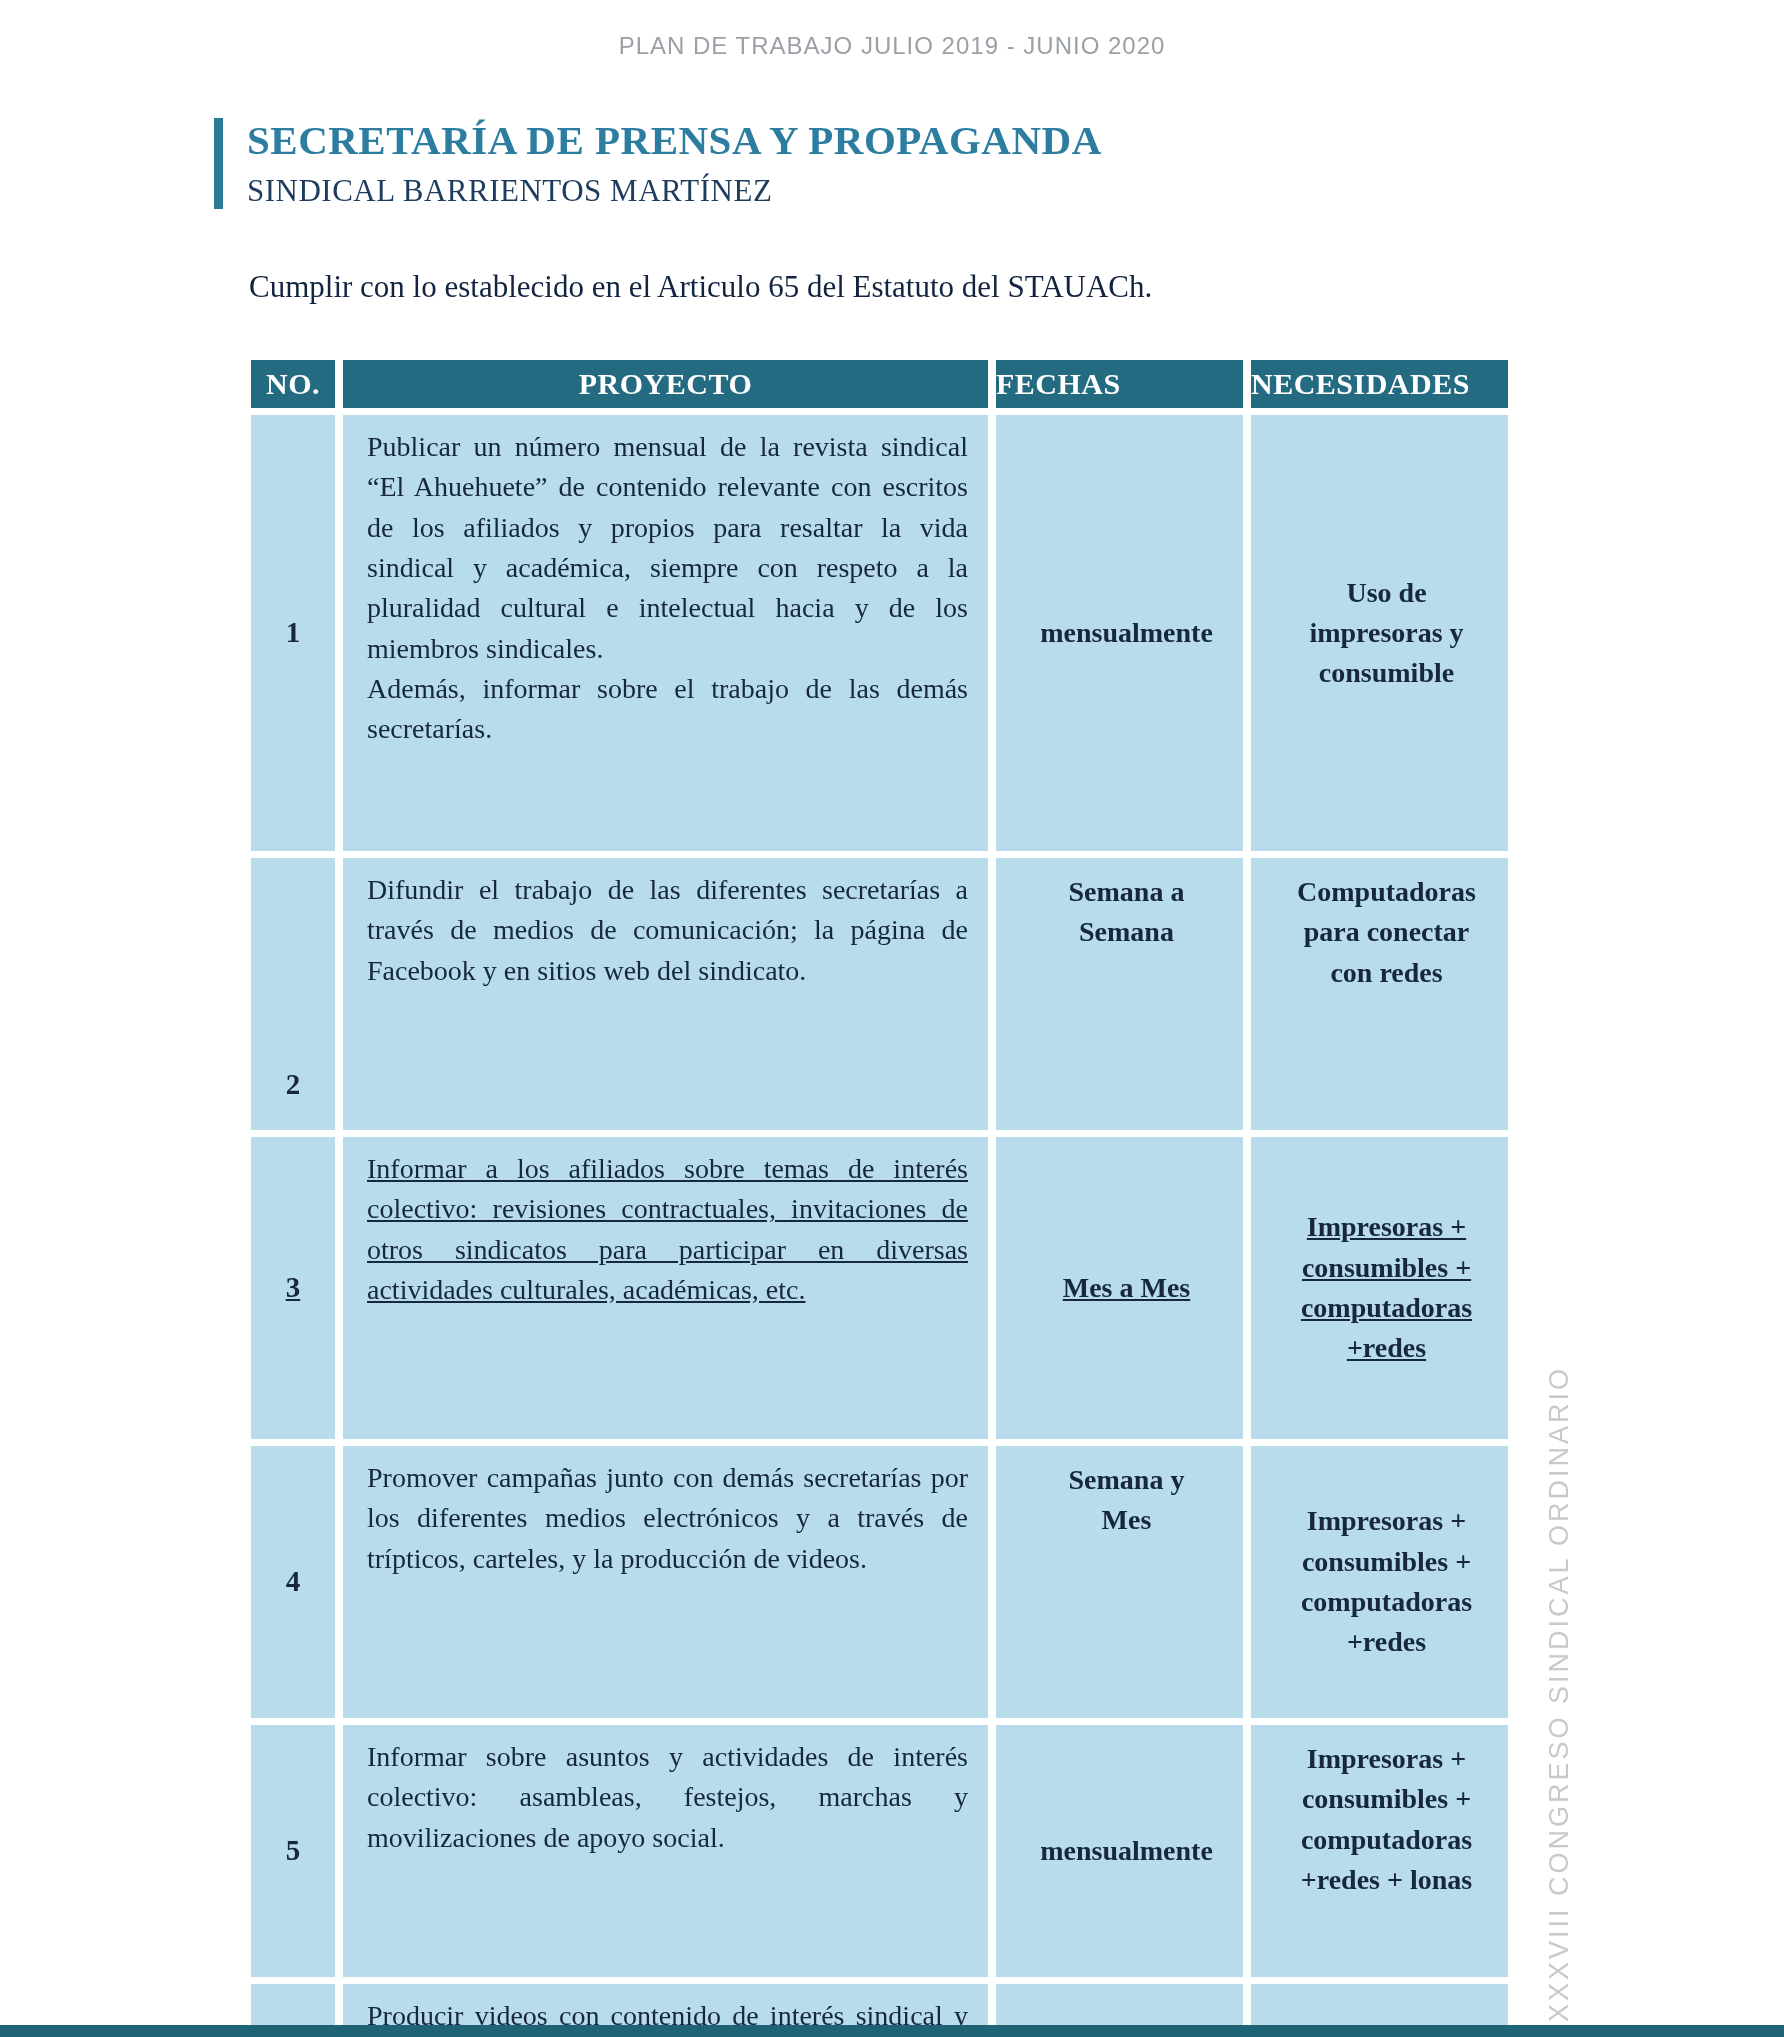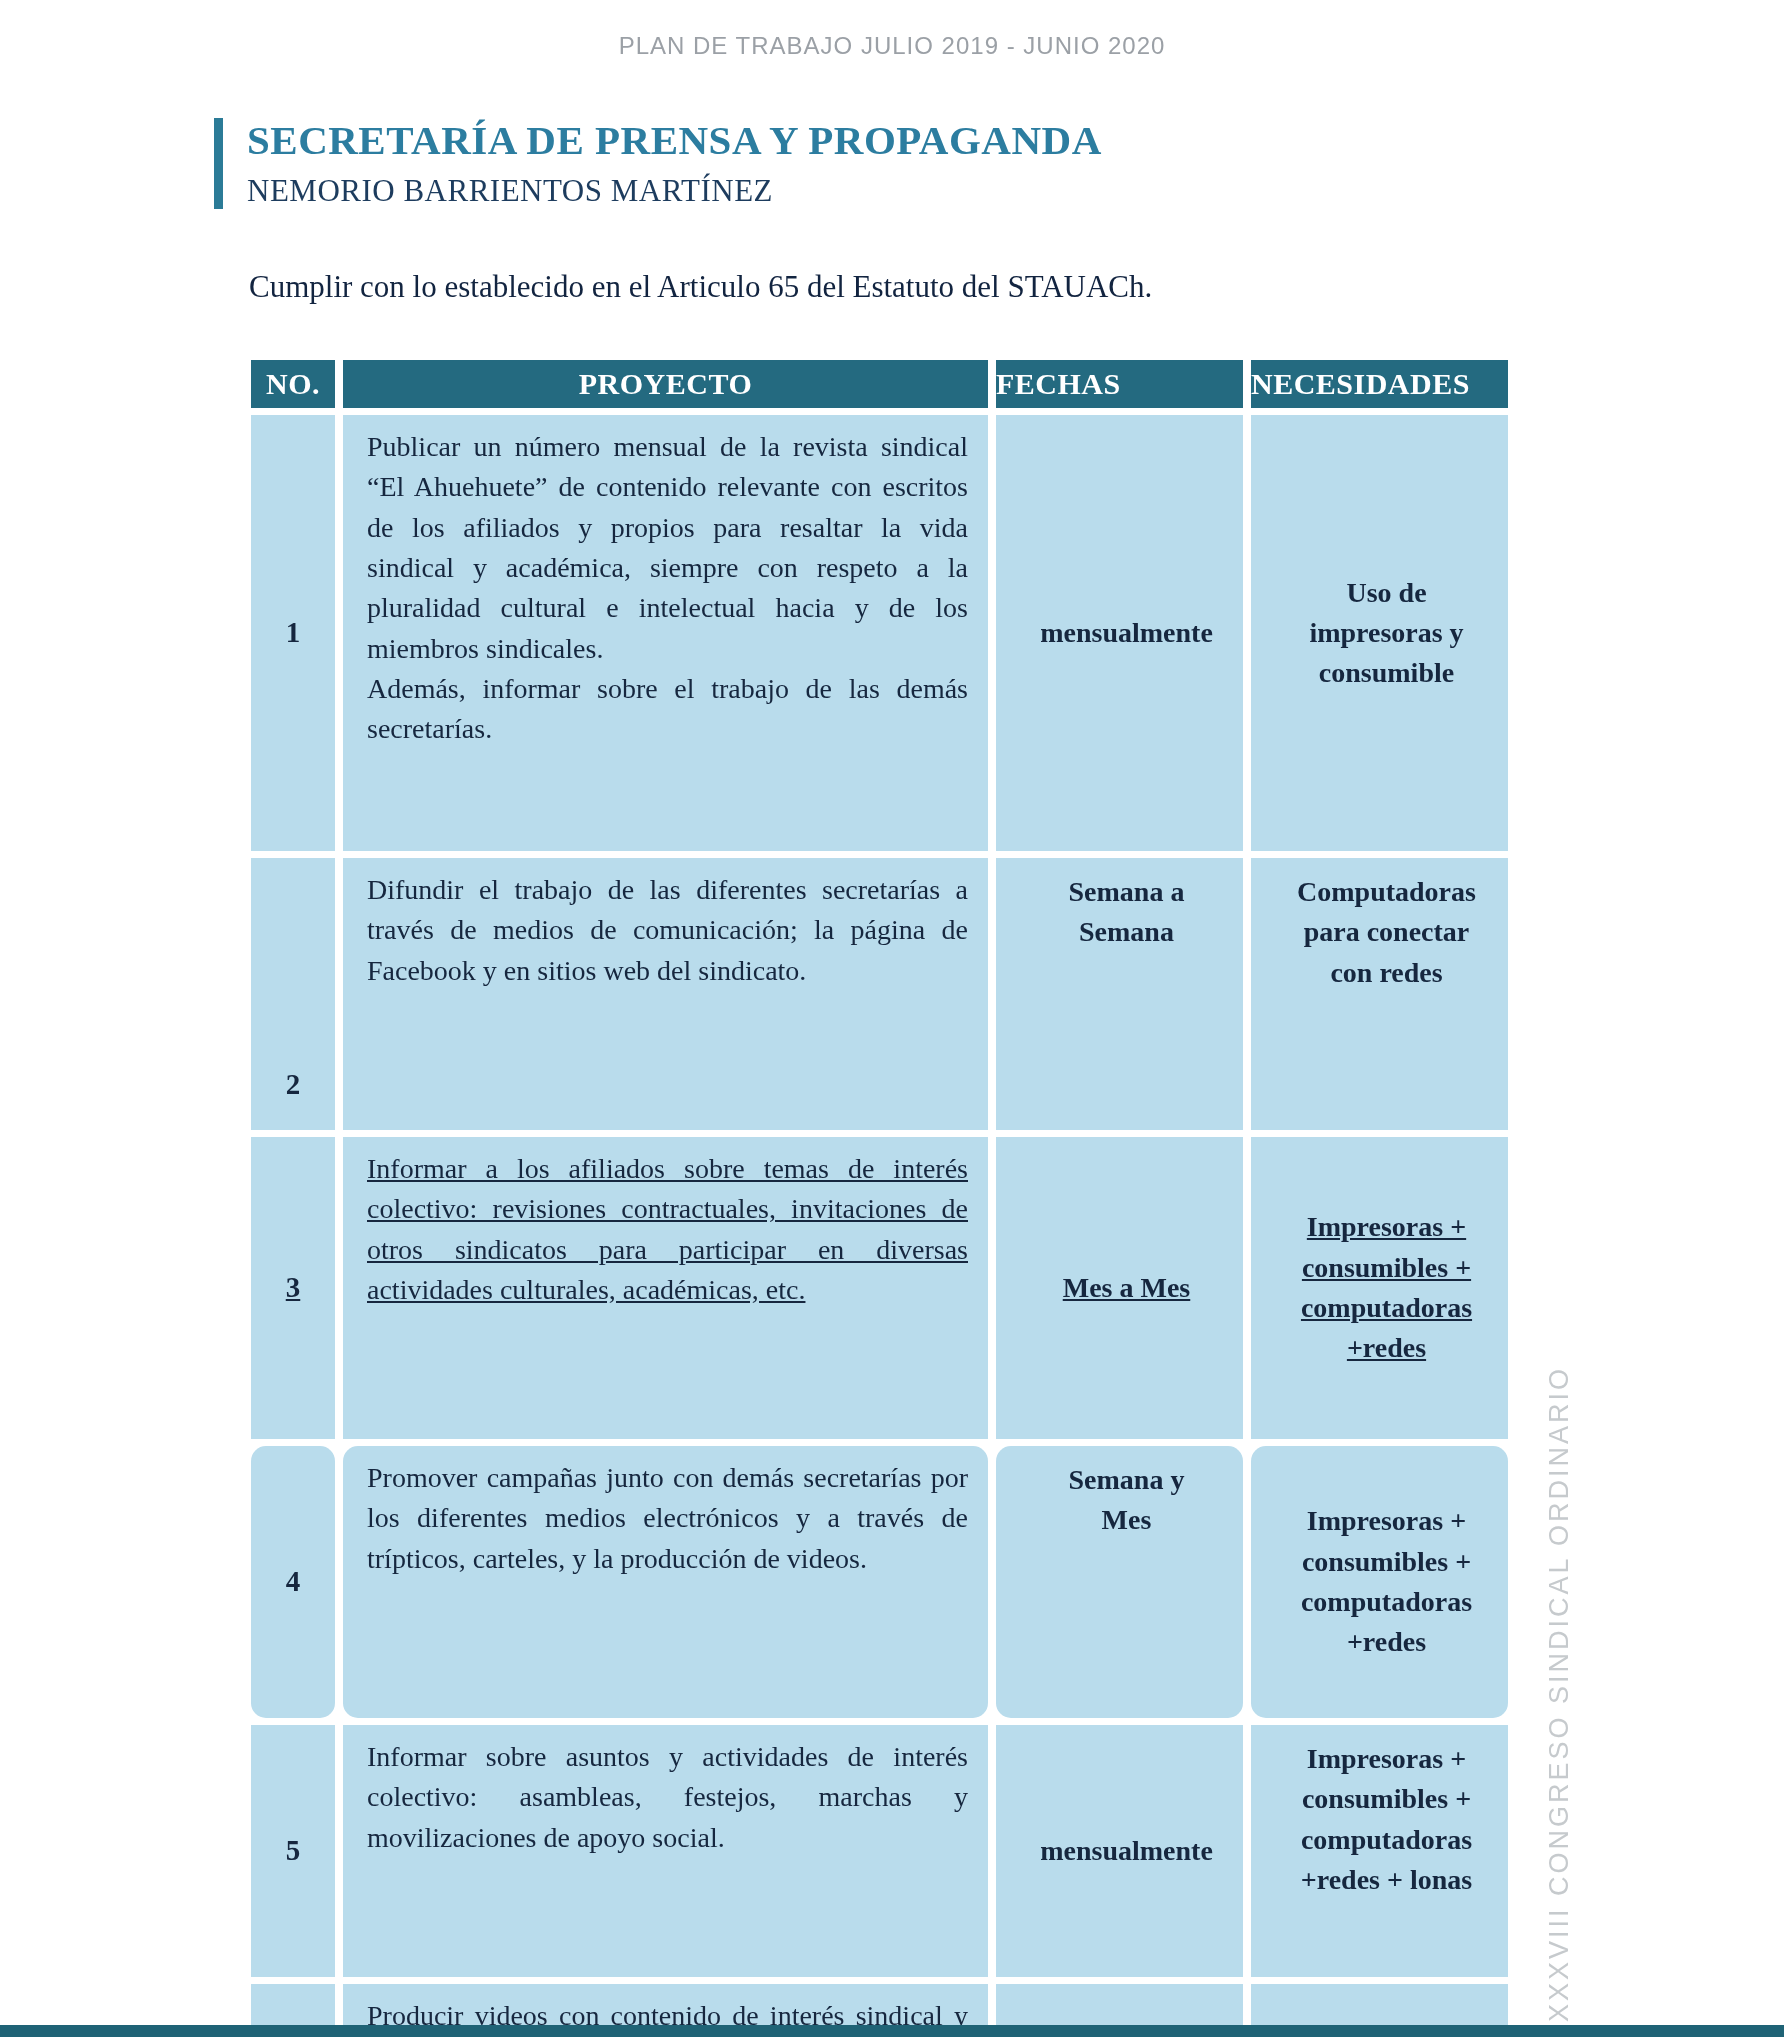--- a/index.html
+++ b/index.html
@@ -100,21 +100,21 @@
     padding: 14px 8px 14px 22px;
     white-space: pre-line;
     text-align: center;
   }
   td.va-mid { vertical-align: middle; }
   td.va-top { vertical-align: top; }
 
   tbody tr.r1 td { height: 408px; }
   tbody tr.r2 td { height: 244px; margin-left: 12px; }
   tbody tr.r3 td { height: 274px; text-decoration: underline; }
-  tbody tr.r4 td { height: 244px; border-radius: 15px; }
+  tbody tr.r4 td { height: 244px; }
   tbody tr.r5 td { height: 224px; }
   tbody tr.r6 td { height: 164px; }
 
   .sidebar-vertical {
     position: absolute;
     left: 1544px;
     bottom: 16px;
     writing-mode: vertical-rl;
     transform: rotate(180deg);
     font-family: "Liberation Sans", sans-serif;
@@ -137,21 +137,21 @@
 <body>
 
 <div class="page">
 
   <div class="doc-header">PLAN DE TRABAJO JULIO 2019 - JUNIO 2020</div>
 
   <div class="title-block">
     <div class="accent-bar"></div>
     <div class="titles">
       <div class="section-title">SECRETARÍA DE PRENSA Y PROPAGANDA</div>
-      <div class="section-subtitle">NEMORIO BARRIENTOS MARTÍNEZ</div>
+      <div class="section-subtitle">SINDICAL BARRIENTOS MARTÍNEZ</div>
     </div>
   </div>
 
   <div class="intro">Cumplir con lo establecido en el Articulo 65 del Estatuto del STAUACh.</div>
 
   <table class="plan-table">
     <colgroup>
       <col class="c-no">
         <col class="c-pro">
         <col class="c-fec">

